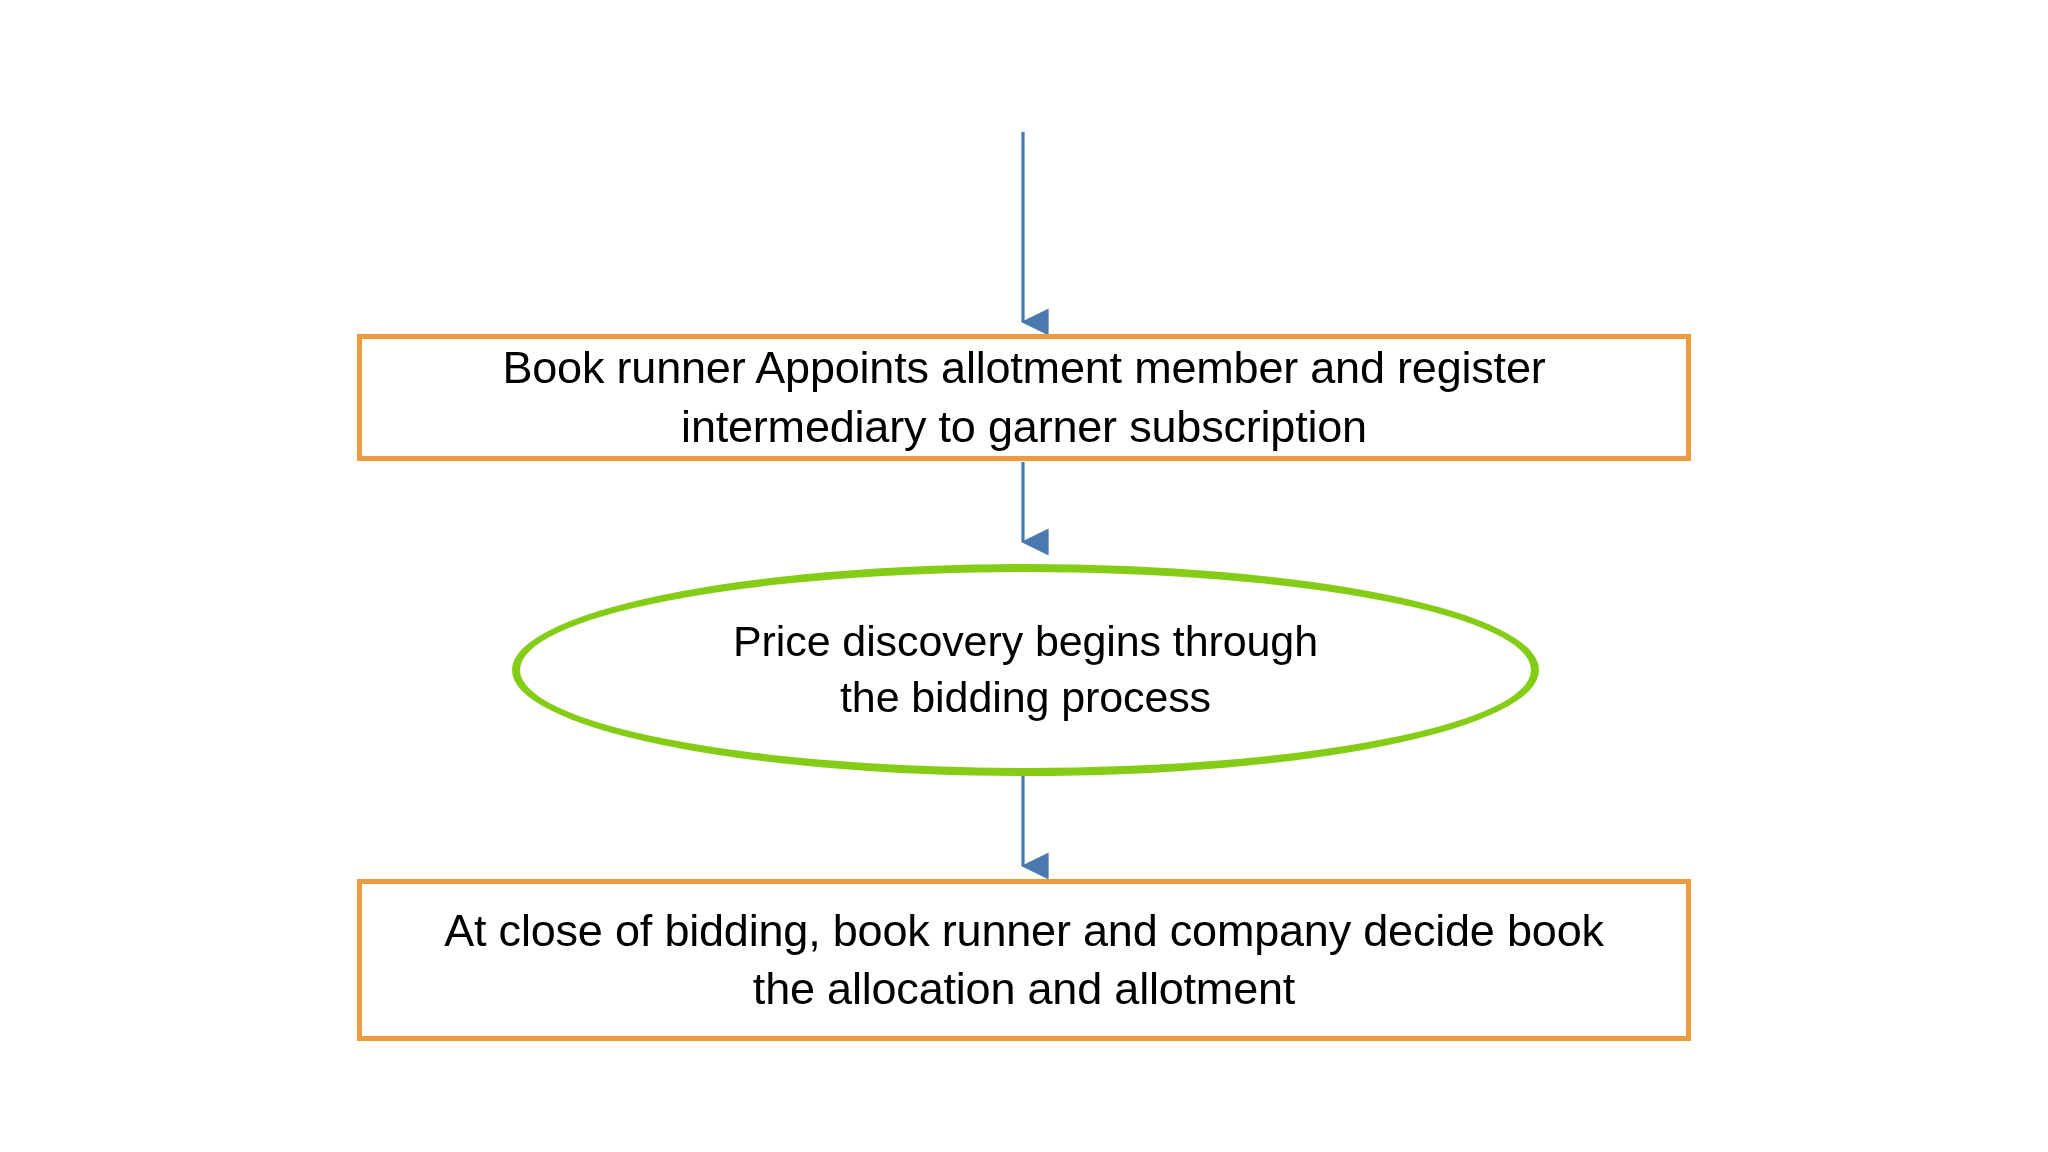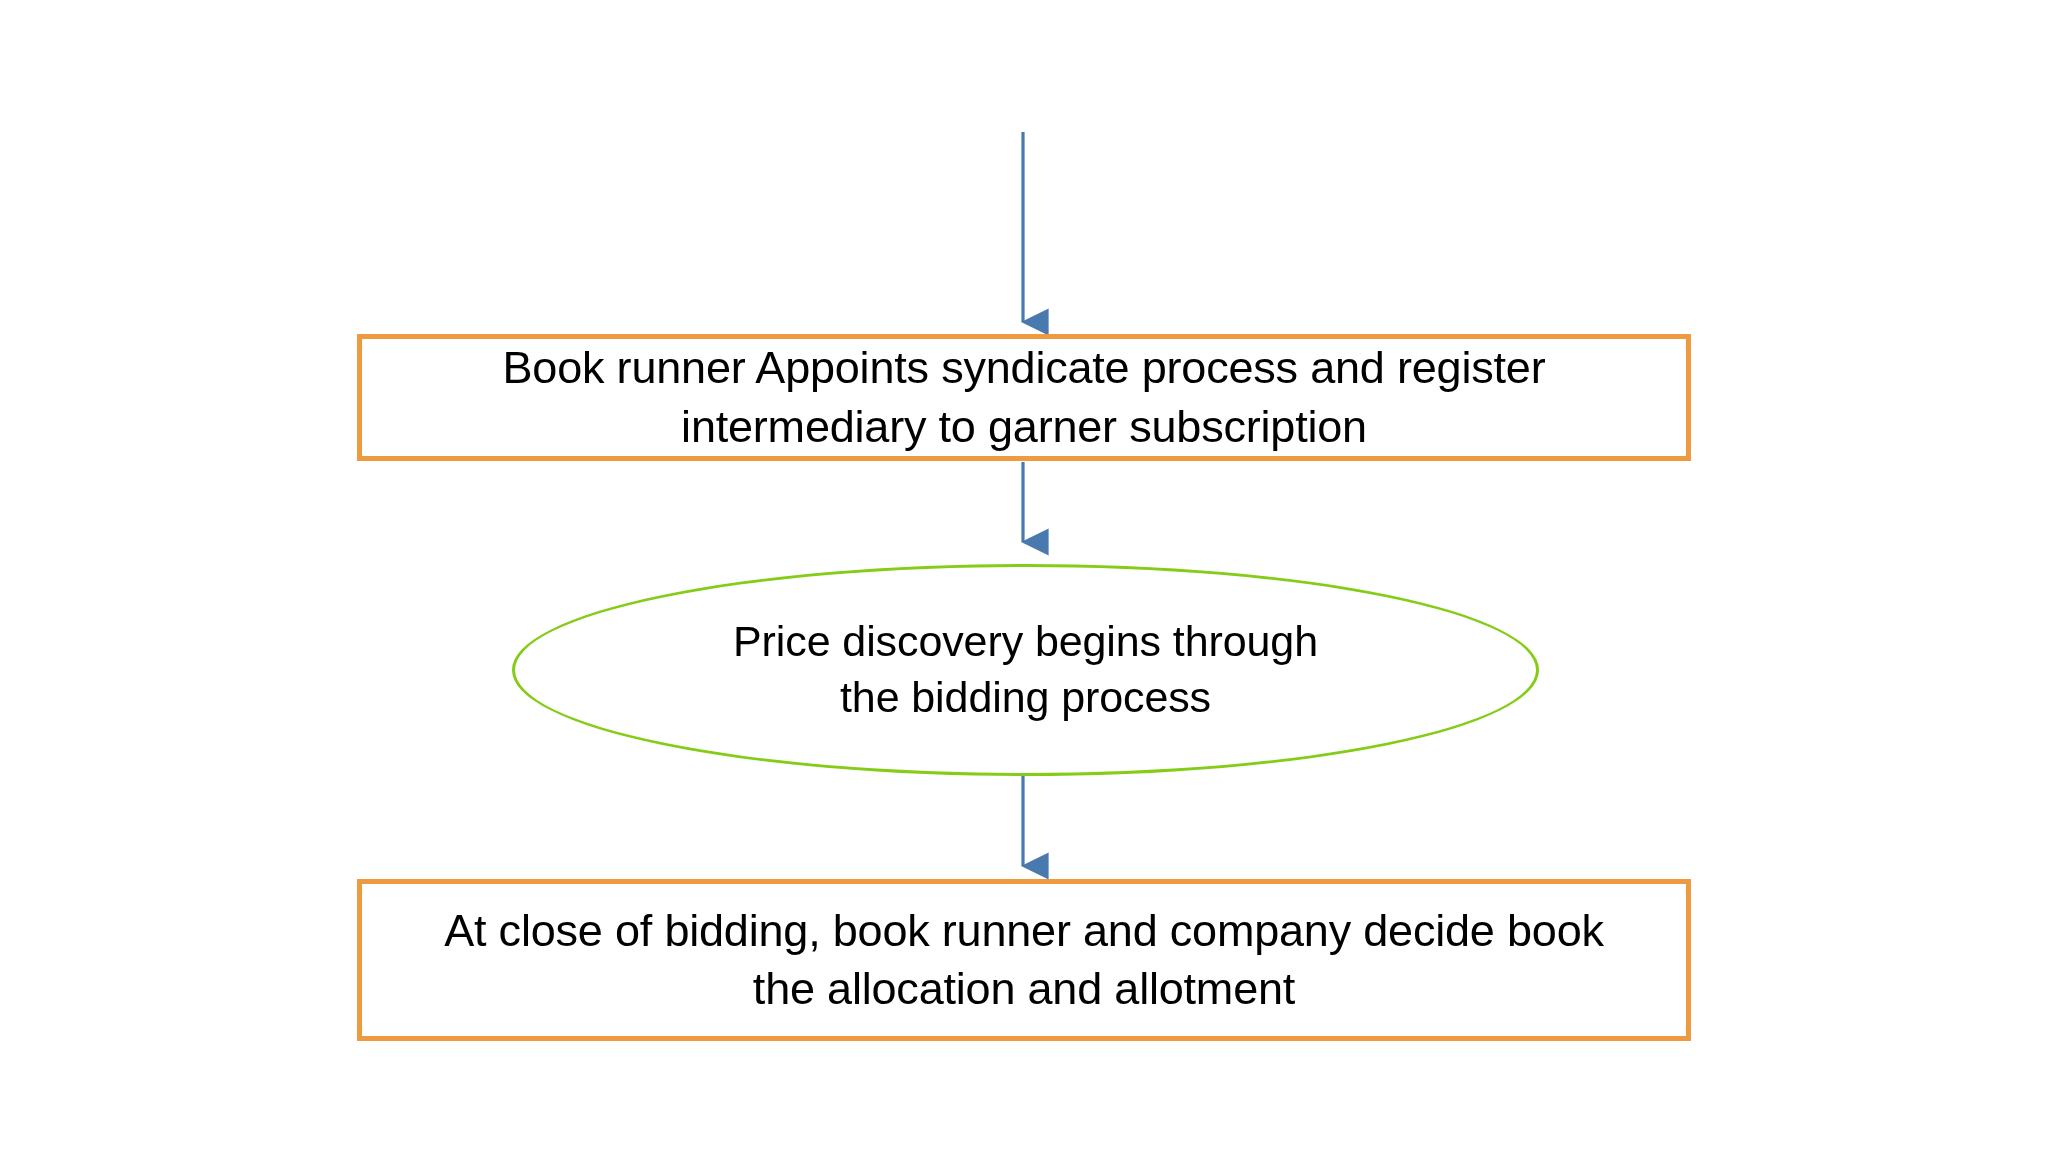--- a/index.html
+++ b/index.html
@@ -34,21 +34,21 @@
     display: block;
     white-space: pre-line;
     padding: 0 14px;
   }
   .proc-box {
     border: 5px solid #ED9A40;
     font-size: 45px;
     letter-spacing: -0.2px;
   }
   .decision-ellipse {
-    border: 3px solid #84cc16;
+    border: 8px solid #84cc16;
     border-radius: 50% / 50%;
     font-size: 43px;
     letter-spacing: -0.1px;
   }
   
   #node-appoint-syndicate {
     left: 357px;
     top: 334px;
     width: 1334px;
     height: 127px;
@@ -99,21 +99,21 @@
         <line x1="1023" y1="462" x2="1023" y2="542" stroke="#4A79B0" stroke-width="3.2" marker-end="url(#arrowhead)"></line>
       </g>
 
       <g>
         <line x1="1023" y1="772" x2="1023" y2="866" stroke="#4A79B0" stroke-width="3.2" marker-end="url(#arrowhead)"></line>
       </g>
     </svg>
   </div>
 
   <div class="node proc-box" id="node-appoint-syndicate">
-    <span class="node-text">Book runner Appoints syndicate process and register
+    <span class="node-text">Book runner Appoints allotment member and register
 intermediary to garner subscription</span>
   </div>
 
   <div class="node decision-ellipse" id="node-price-discovery">
     <span class="node-text">Price discovery begins through
 the bidding process</span>
   </div>
 
   <div class="node proc-box" id="node-allocation-allotment">
     <span class="node-text">At close of bidding, book runner and company decide book

